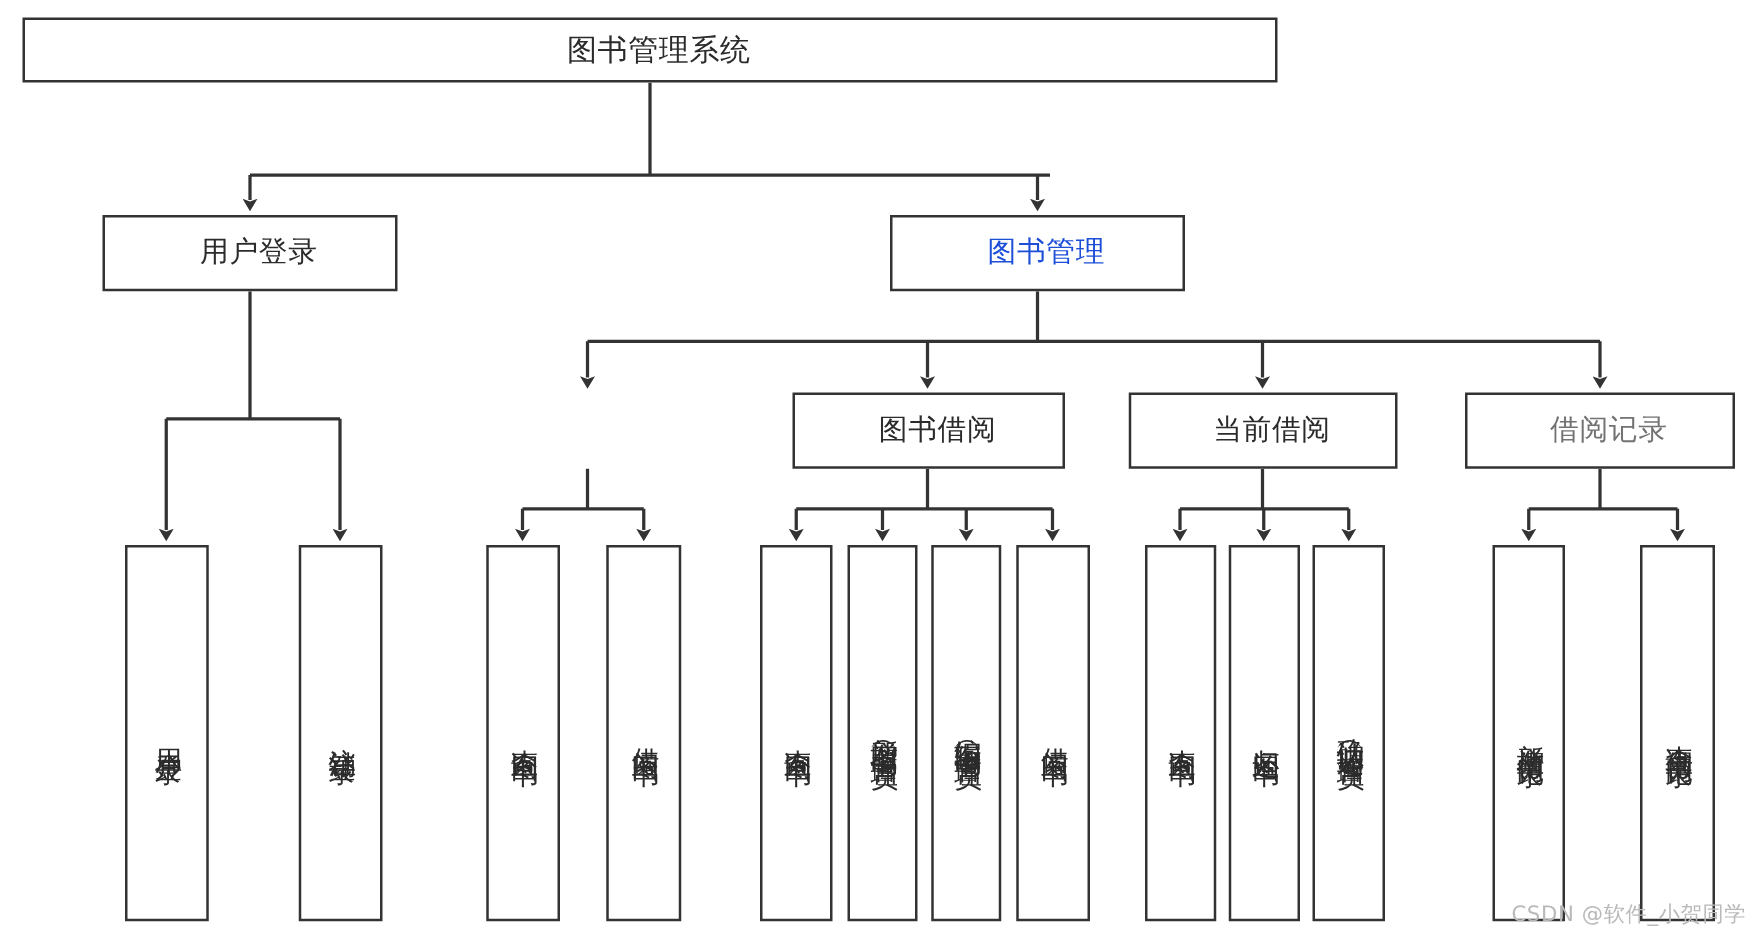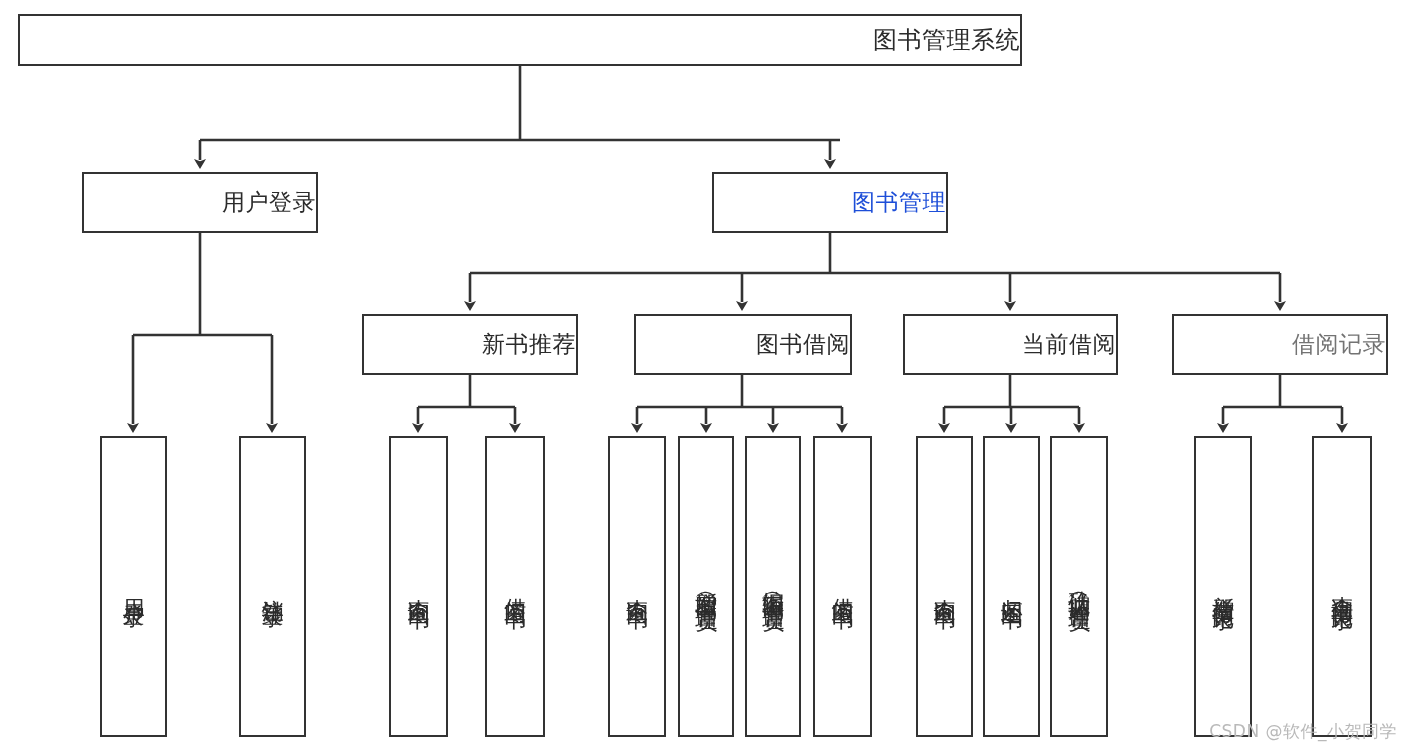--- a/index.html
+++ b/index.html
@@ -25,21 +25,21 @@
     height: 747px;
     pointer-events: none;
   }
   .node {
     position: absolute;
     box-sizing: border-box;
     border: 2.5px solid #333333;
     background: #ffffff;
     display: flex;
     align-items: center;
-    justify-content: flex-end;
+    justify-content: center;
     color: #2b2b2b;
     padding-left: 14px;
   }
   .node.horiz {
     font-size: 23px;
     letter-spacing: 0.5px;
     line-height: 1.1;
   }
   .node.root {
     font-size: 24px;
@@ -129,23 +129,20 @@
     <span>图书管理系统</span>
   </div>
 
   <div class="node horiz" style="left: 82px; top: 172px; width: 236px; height: 61px; border-color: rgb(51, 51, 51); background: rgb(255, 255, 255); color: rgb(43, 43, 43);">
     <span>用户登录</span>
   </div>
   <div class="node horiz" style="left: 712px; top: 172px; width: 236px; height: 61px; border-color: rgb(51, 51, 51); background: rgb(255, 255, 255); color: #1d4ed8;">
     <span>图书管理</span>
   </div>
 
-  <div class="node horiz" style="left: 362px; top: 314px; width: 216px; height: 61px; border-color: rgb(51, 51, 51); background: rgb(255, 255, 255); color: rgb(43, 43, 43);">
-    <span>新书推荐</span>
-  </div>
   <div class="node horiz" style="left: 634px; top: 314px; width: 218px; height: 61px; border-color: rgb(51, 51, 51); background: rgb(255, 255, 255); color: rgb(43, 43, 43);">
     <span>图书借阅</span>
   </div>
   <div class="node horiz" style="left: 903px; top: 314px; width: 215px; height: 61px; border-color: rgb(51, 51, 51); background: rgb(255, 255, 255); color: rgb(43, 43, 43);">
     <span>当前借阅</span>
   </div>
   <div class="node horiz" style="left: 1172px; top: 314px; width: 216px; height: 61px; border-color: rgb(51, 51, 51); background: rgb(255, 255, 255); color: #737373;">
     <span>借阅记录</span>
   </div>
 

